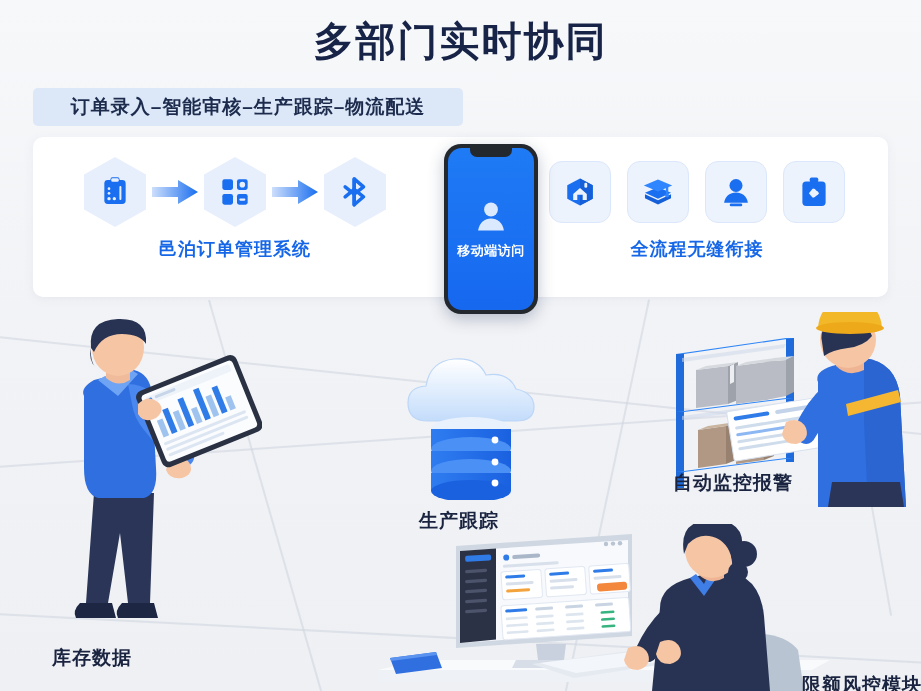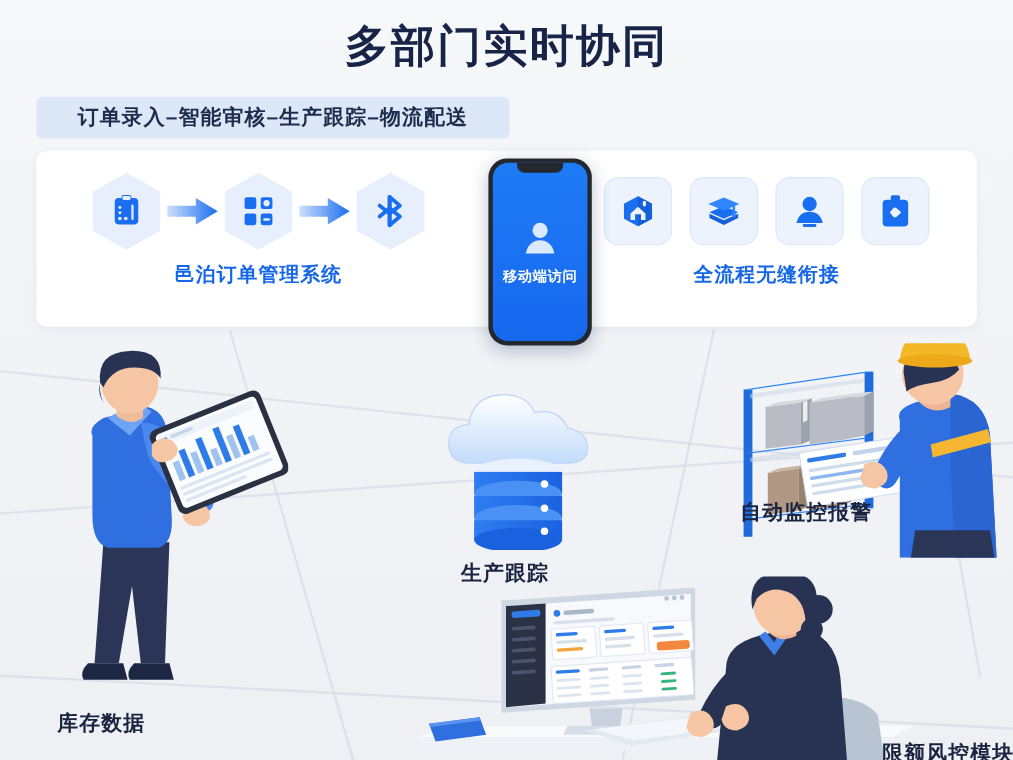--- a/index.html
+++ b/index.html
@@ -162,21 +162,21 @@
   .scene-label {
     position: absolute;
     font-size: 19px;
     font-weight: bold;
     color: #1a2440;
     letter-spacing: 1px;
     white-space: nowrap;
   }
   #label-inventory { left: 52px;  top: 645px; }
   #label-cloud     { left: 419px; top: 508px; }
-  #label-monitor   { left: 673px; top: 453px; font-family: Liberation Mono, monospace; }
+  #label-monitor   { left: 673px; top: 470px; font-family: Liberation Mono, monospace; }
   #label-risk      { left: 770px; top: 672px; padding-left: 32px; }
 
   
   .illus { position: absolute; }
   #illus-tablet-man { left: 42px;  top: 318px; width: 220px; height: 330px; }
   #illus-cloud      { left: 398px; top: 345px; width: 155px; height: 155px; }
   #illus-shelf      { left: 668px; top: 312px; width: 252px; height: 195px; }
   #illus-desk       { left: 360px; top: 524px; width: 470px; height: 167px; }
 </style>
 </head>

